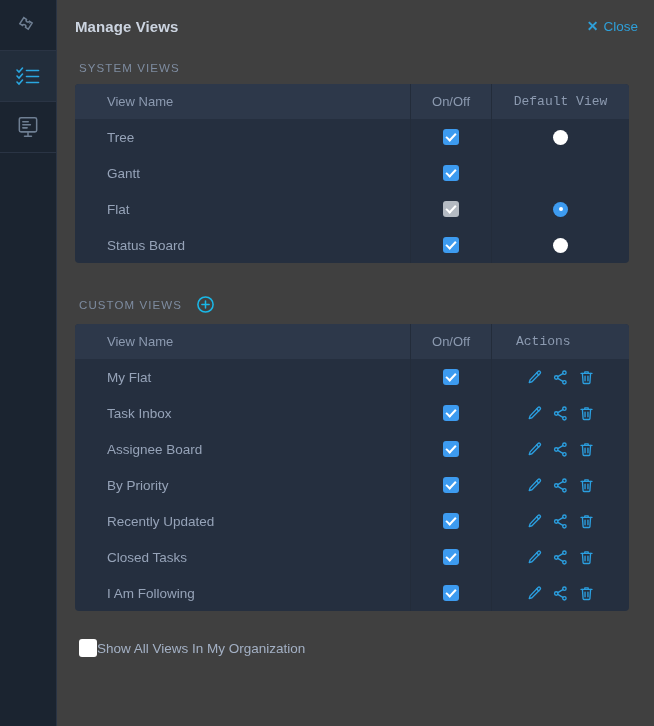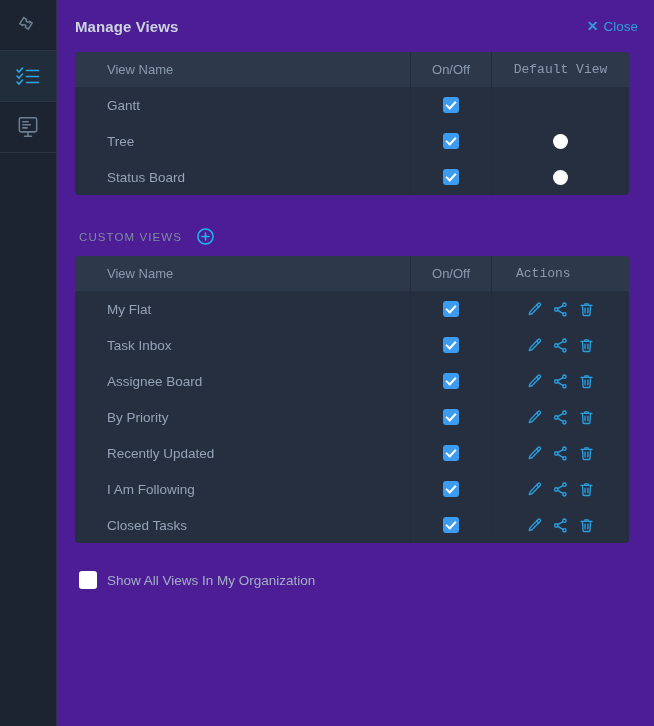--- a/index.html
+++ b/index.html
@@ -40,21 +40,21 @@
   }
   .rail-item.active {
     background: #222d3b;
   }
   .rail-item svg { display: block; }
 
   
   .panel {
     flex: 1 1 auto;
     position: relative;
-    background: #4c1d95;
+    background: #404040;
   }
   .panel-header {
     height: 52px;
     display: flex;
     align-items: center;
     padding: 0 16px 0 18px;
     box-sizing: border-box;
   }
   .panel-title {
     color: #ccd4e0;
@@ -191,21 +191,21 @@
     cursor: pointer;
     line-height: 0;
     display: inline-flex;
   }
 
   .spacer-lg { height: 22px; }
 
   .footer-check {
     display: flex;
     align-items: center;
-    gap: 10px;
+    gap: 0;
     padding: 28px 0 0 4px;
   }
   .footer-check .lbl {
     color: #a3b0c4;
     font-size: 13.5px;
   }
   .cb-lg {
     width: 18px;
     height: 18px;
     border-radius: 3px;
@@ -258,39 +258,47 @@
     <div class="panel-header">
       <div class="panel-title">Manage Views</div>
       <div class="close-btn">
         <span class="close-x">✕</span>
         <span>Close</span>
       </div>
     </div>
 
     <div class="content">
 
+      <div class="section-label">
+        <span>SYSTEM VIEWS</span>
+      </div>
 
       <table class="table">
         <thead>
           <tr>
             <th class="col-name">View Name</th>
             <th class="col-onoff c-center">On/Off</th>
             <th class="col-last c-center">Default View</th>
           </tr>
         </thead>
         <tbody id="system-rows">
             <tr>
+              <td class="col-name">Tree</td>
+              <td class="col-onoff c-center"><span class="cb on"></span></td>
+              <td class="col-last c-center"><span class="radio"></span></td>
+            </tr>
+            <tr>
               <td class="col-name">Gantt</td>
               <td class="col-onoff c-center"><span class="cb on"></span></td>
               <td class="col-last c-center"></td>
             </tr>
             <tr>
-              <td class="col-name">Tree</td>
-              <td class="col-onoff c-center"><span class="cb on"></span></td>
-              <td class="col-last c-center"><span class="radio"></span></td>
+              <td class="col-name">Flat</td>
+              <td class="col-onoff c-center"><span class="cb disabled"></span></td>
+              <td class="col-last c-center"><span class="radio sel"></span></td>
             </tr>
             <tr>
               <td class="col-name">Status Board</td>
               <td class="col-onoff c-center"><span class="cb on"></span></td>
               <td class="col-last c-center"><span class="radio"></span></td>
             </tr>
           </tbody>
       </table>
 
       <div class="spacer-lg"></div>
@@ -471,53 +479,53 @@
                         <path d="M8 5.2 V3.4 h4 v1.8"></path>
                         <path d="M5.2 5.2 l.8 11 a1 1 0 0 0 1 .9 h6 a1 1 0 0 0 1-.9 l.8-11"></path>
                         <path d="M8.3 8.3 v5.6"></path>
                         <path d="M11.7 8.3 v5.6"></path>
                       </svg></span>
                   </span>
                 </div>
               </td>
             </tr>
             <tr>
+              <td class="col-name">Closed Tasks</td>
+              <td class="col-onoff c-center"><span class="cb on"></span></td>
+              <td class="col-last">
+                <div class="actions">
+                  <span class="act-ico">
+                    <span><svg width="17" height="17" viewBox="0 0 20 20" fill="none" stroke="#2b9fe0" stroke-width="1.6" stroke-linecap="round" stroke-linejoin="round">
+                        <path d="M14.2 2.9 a1.7 1.7 0 0 1 2.4 2.4 L7 15 l-3.2 1 l1-3.2 Z"></path>
+                        <path d="M12.6 4.6 l2.4 2.4"></path>
+                      </svg></span>
+                  </span>
+                  <span class="act-ico">
+                    <span><svg width="17" height="17" viewBox="0 0 20 20" fill="none" stroke="#2b9fe0" stroke-width="1.6" stroke-linecap="round">
+                        <circle cx="14.6" cy="4.4" r="2"></circle>
+                        <circle cx="14.6" cy="15.6" r="2"></circle>
+                        <circle cx="5" cy="10" r="2"></circle>
+                        <path d="M12.8 5.5 L6.8 9"></path>
+                        <path d="M6.8 11 L12.8 14.5"></path>
+                      </svg></span>
+                  </span>
+                  <span class="act-ico">
+                    <span><svg width="17" height="17" viewBox="0 0 20 20" fill="none" stroke="#2b9fe0" stroke-width="1.6" stroke-linecap="round" stroke-linejoin="round">
+                        <path d="M3.6 5.2 h12.8"></path>
+                        <path d="M8 5.2 V3.4 h4 v1.8"></path>
+                        <path d="M5.2 5.2 l.8 11 a1 1 0 0 0 1 .9 h6 a1 1 0 0 0 1-.9 l.8-11"></path>
+                        <path d="M8.3 8.3 v5.6"></path>
+                        <path d="M11.7 8.3 v5.6"></path>
+                      </svg></span>
+                  </span>
+                </div>
+              </td>
+            </tr>
+            <tr>
               <td class="col-name">I Am Following</td>
-              <td class="col-onoff c-center"><span class="cb on"></span></td>
-              <td class="col-last">
-                <div class="actions">
-                  <span class="act-ico">
-                    <span><svg width="17" height="17" viewBox="0 0 20 20" fill="none" stroke="#2b9fe0" stroke-width="1.6" stroke-linecap="round" stroke-linejoin="round">
-                        <path d="M14.2 2.9 a1.7 1.7 0 0 1 2.4 2.4 L7 15 l-3.2 1 l1-3.2 Z"></path>
-                        <path d="M12.6 4.6 l2.4 2.4"></path>
-                      </svg></span>
-                  </span>
-                  <span class="act-ico">
-                    <span><svg width="17" height="17" viewBox="0 0 20 20" fill="none" stroke="#2b9fe0" stroke-width="1.6" stroke-linecap="round">
-                        <circle cx="14.6" cy="4.4" r="2"></circle>
-                        <circle cx="14.6" cy="15.6" r="2"></circle>
-                        <circle cx="5" cy="10" r="2"></circle>
-                        <path d="M12.8 5.5 L6.8 9"></path>
-                        <path d="M6.8 11 L12.8 14.5"></path>
-                      </svg></span>
-                  </span>
-                  <span class="act-ico">
-                    <span><svg width="17" height="17" viewBox="0 0 20 20" fill="none" stroke="#2b9fe0" stroke-width="1.6" stroke-linecap="round" stroke-linejoin="round">
-                        <path d="M3.6 5.2 h12.8"></path>
-                        <path d="M8 5.2 V3.4 h4 v1.8"></path>
-                        <path d="M5.2 5.2 l.8 11 a1 1 0 0 0 1 .9 h6 a1 1 0 0 0 1-.9 l.8-11"></path>
-                        <path d="M8.3 8.3 v5.6"></path>
-                        <path d="M11.7 8.3 v5.6"></path>
-                      </svg></span>
-                  </span>
-                </div>
-              </td>
-            </tr>
-            <tr>
-              <td class="col-name">Closed Tasks</td>
               <td class="col-onoff c-center"><span class="cb on"></span></td>
               <td class="col-last">
                 <div class="actions">
                   <span class="act-ico">
                     <span><svg width="17" height="17" viewBox="0 0 20 20" fill="none" stroke="#2b9fe0" stroke-width="1.6" stroke-linecap="round" stroke-linejoin="round">
                         <path d="M14.2 2.9 a1.7 1.7 0 0 1 2.4 2.4 L7 15 l-3.2 1 l1-3.2 Z"></path>
                         <path d="M12.6 4.6 l2.4 2.4"></path>
                       </svg></span>
                   </span>
                   <span class="act-ico">

